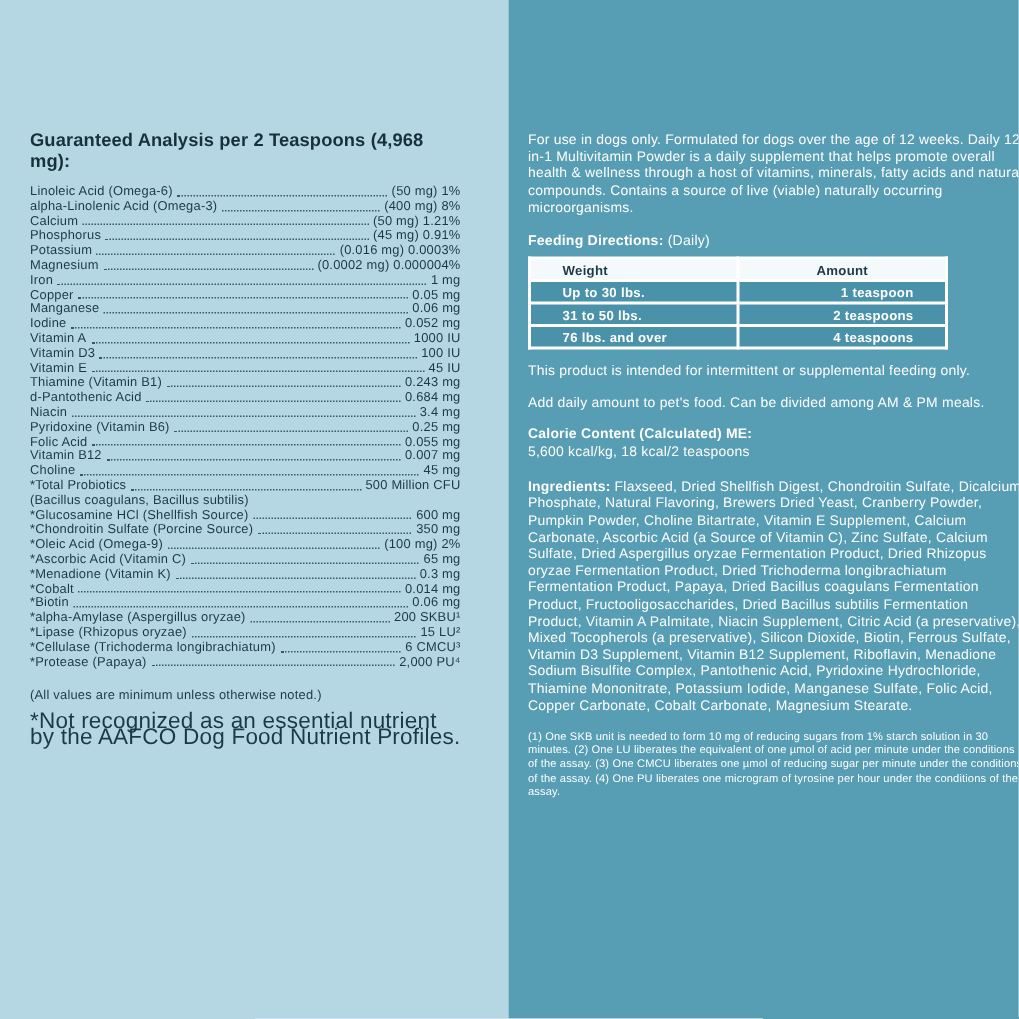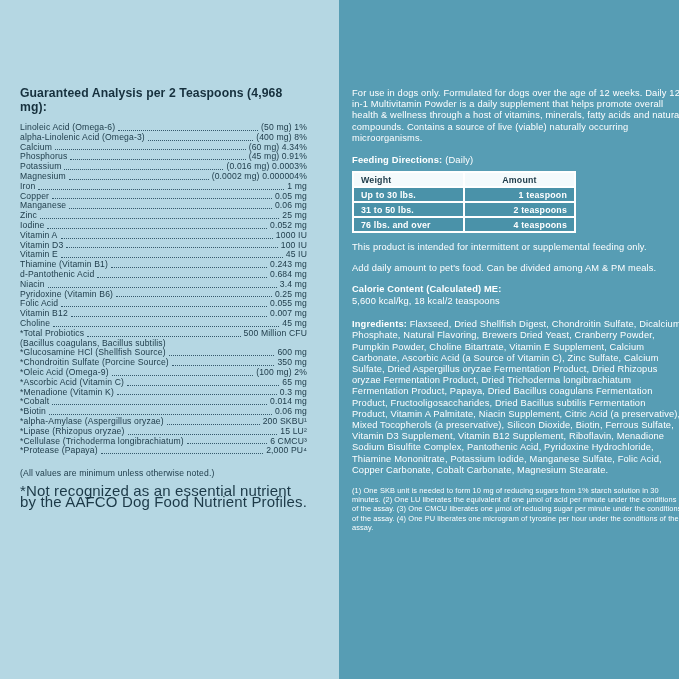--- a/index.html
+++ b/index.html
@@ -37,21 +37,21 @@
   }
   .right-content { position:absolute; left:13px; right:15px; top:88px; }
   .para {
     font-size:9.3px; line-height:11.2px; margin:0 0 10px 0; letter-spacing:.15px;
   }
   .bold { font-weight:bold; }
   .feeding-line { font-size:9.4px; margin:1px 0 6px 0; letter-spacing:.15px; }
   table.feeding { border-collapse:collapse; margin:0 0 9px 0; }
   table.feeding th, table.feeding td {
     border:2px solid #ffffff; font-size:8.8px; letter-spacing:.2px;
-    padding:1px 7px; height:11px; width:95px;
+    padding:1px 21px; height:11px; width:95px;
   }
   table.feeding th {
     background:#f4fafc; color:#1c3947; font-weight:bold;
   }
   table.feeding th.col-weight { text-align:left; }
   table.feeding th.col-amount { text-align:center; }
   table.feeding td {
     background:#4a92a9; color:#ffffff; font-weight:bold;margin-left:16px;
   }
   table.feeding td.col-weight { text-align:left; }
@@ -78,21 +78,21 @@
             <span class="gal-value">(50 mg) 1%</span>
           </div>
           <div class="gal-row">
             <span class="gal-label">alpha-Linolenic Acid (Omega-3)</span>
             <span class="gal-dots"></span>
             <span class="gal-value">(400 mg) 8%</span>
           </div>
           <div class="gal-row">
             <span class="gal-label">Calcium</span>
             <span class="gal-dots"></span>
-            <span class="gal-value">(60 mg) 4.34%</span>
+            <span class="gal-value">(50 mg) 1.21%</span>
           </div>
           <div class="gal-row">
             <span class="gal-label">Phosphorus</span>
             <span class="gal-dots"></span>
             <span class="gal-value">(45 mg) 0.91%</span>
           </div>
           <div class="gal-row">
             <span class="gal-label">Potassium</span>
             <span class="gal-dots"></span>
             <span class="gal-value">(0.016 mg) 0.0003%</span>
@@ -109,25 +109,20 @@
           </div>
           <div class="gal-row">
             <span class="gal-label">Copper</span>
             <span class="gal-dots"></span>
             <span class="gal-value">0.05 mg</span>
           </div>
           <div class="gal-row">
             <span class="gal-label">Manganese</span>
             <span class="gal-dots"></span>
             <span class="gal-value">0.06 mg</span>
-          </div>
-          <div class="gal-row">
-            <span class="gal-label">Zinc</span>
-            <span class="gal-dots"></span>
-            <span class="gal-value">25 mg</span>
           </div>
           <div class="gal-row">
             <span class="gal-label">Iodine</span>
             <span class="gal-dots"></span>
             <span class="gal-value">0.052 mg</span>
           </div>
           <div class="gal-row">
             <span class="gal-label">Vitamin A</span>
             <span class="gal-dots"></span>
             <span class="gal-value">1000 IU</span>

